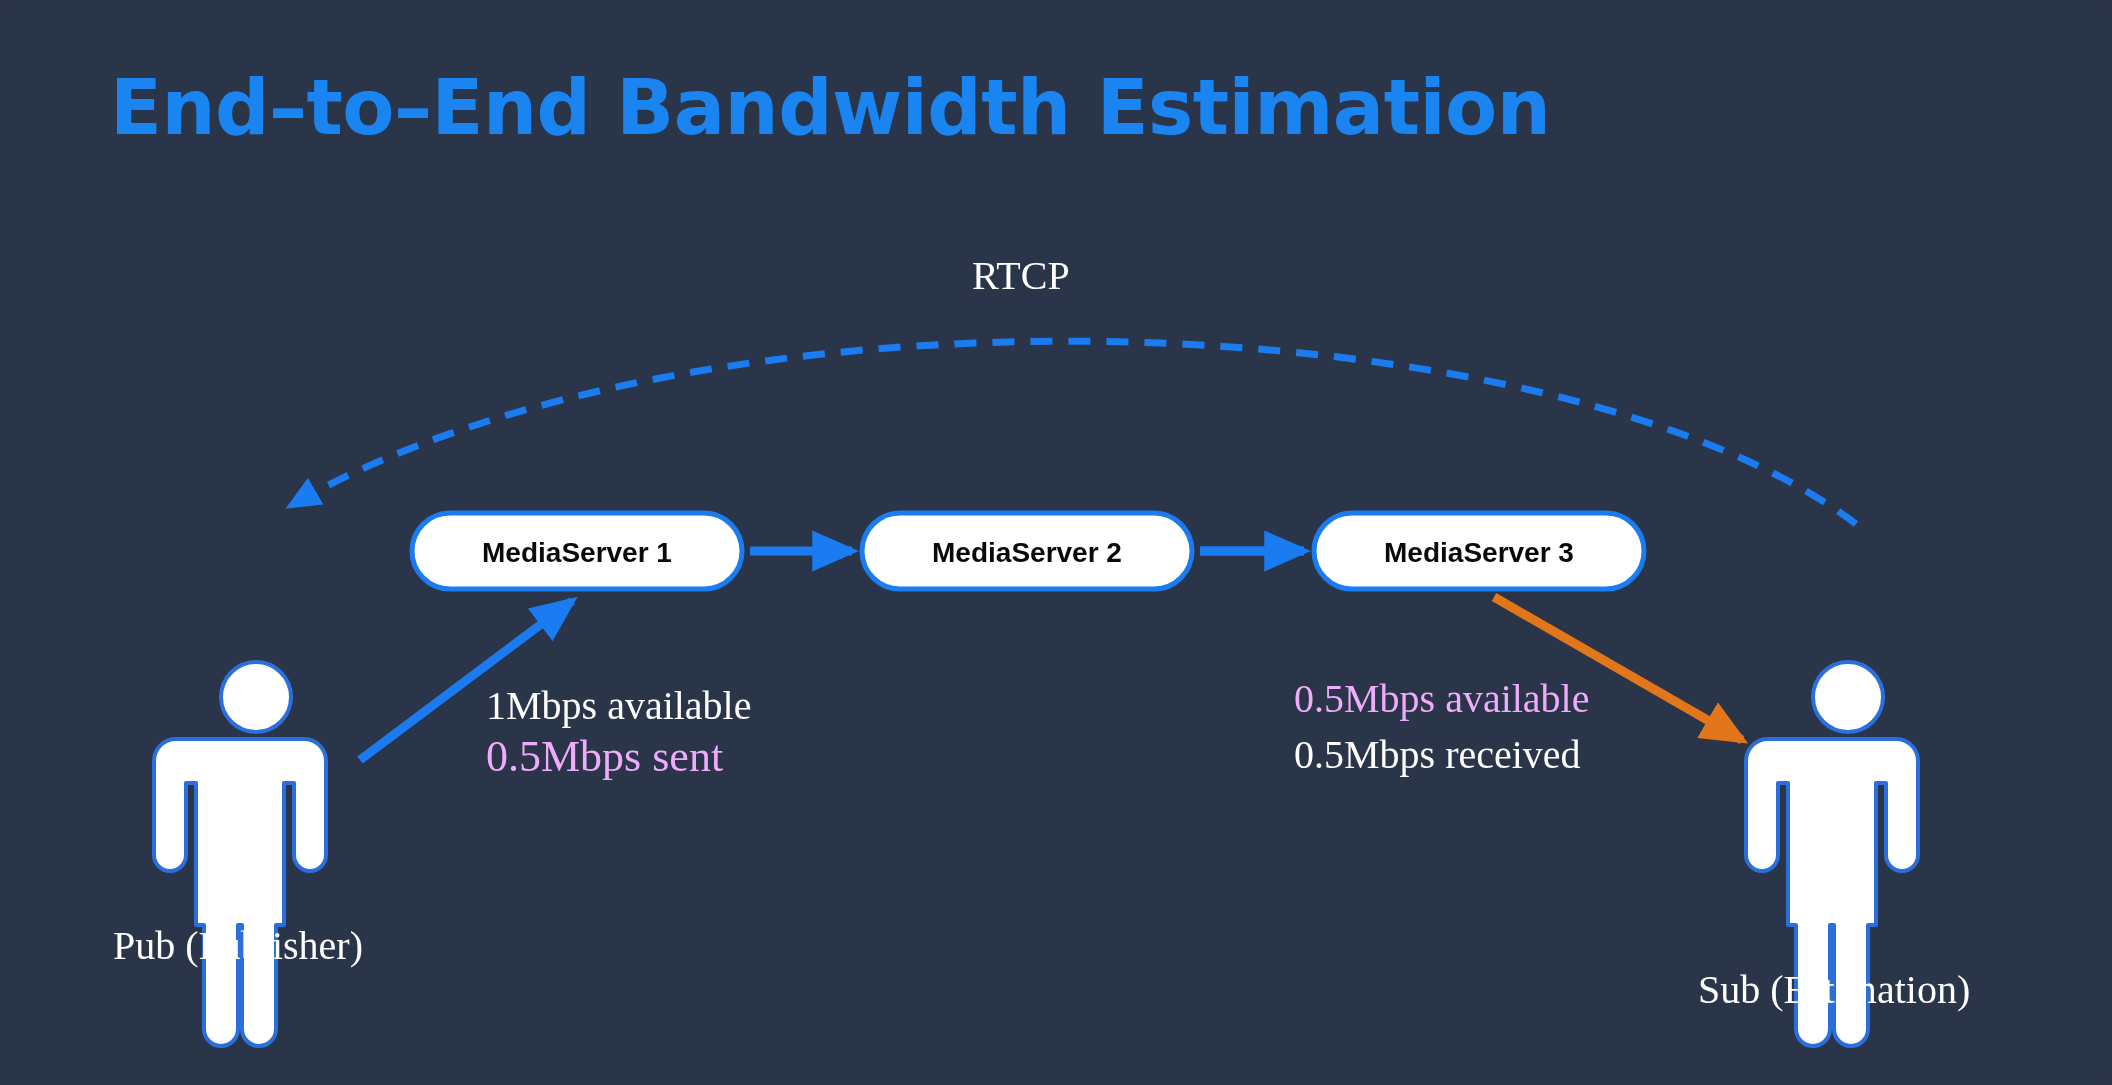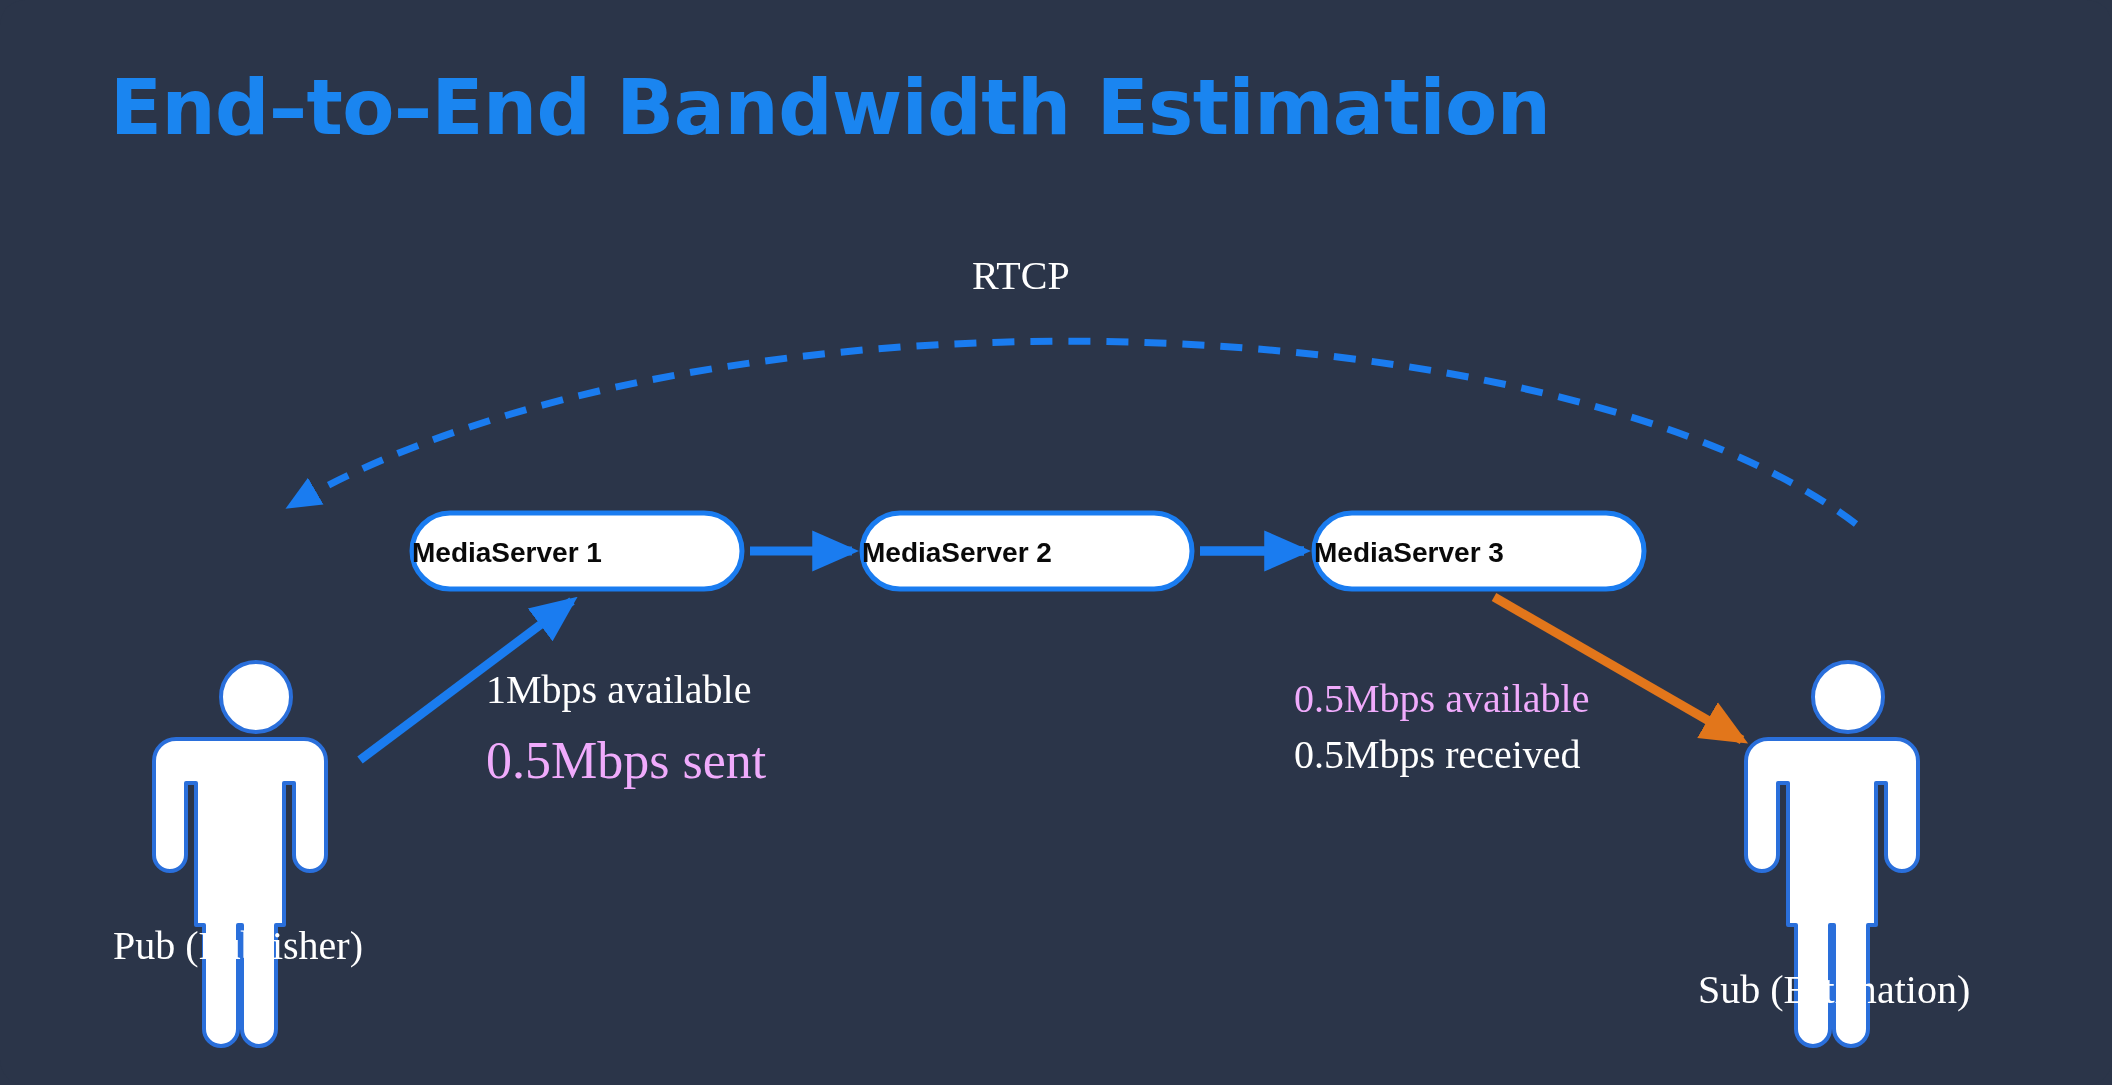--- a/index.html
+++ b/index.html
@@ -52,30 +52,30 @@
     font-size: 40px;
   }
 
   .server-label {
     position: absolute;
     font-family: "Liberation Sans", sans-serif;
     font-size: 28px;
     font-weight: bold;
     color: #0a0a0a;
     white-space: nowrap;
-    text-align: left;
+    text-align: center;
     top: 539px;
     line-height: 1;
   }
   #srv1-label { left: 412px; width: 330px; }
   #srv2-label { left: 862px; width: 330px; }
   #srv3-label { left: 1314px; width: 330px; }
 
-  #pub-line1 { left: 486px; top: 666px;  font-size: 40px; }
-  #pub-line2 { left: 486px; top: 731px;  font-size: 52px; }
+  #pub-line1 { left: 486px; top: 682px;  font-size: 40px; }
+  #pub-line2 { left: 486px; top: 731px;  font-size: 44px; }
   #sub-line1 { left: 1294px; top: 675px; font-size: 40px; }
   #sub-line2 { left: 1294px; top: 731px; font-size: 40px; text-align: center; }
 
   #pub-caption { left: 113px;  top: 922px; font-size: 40px; }
   #sub-caption { left: 1698px; top: 966px; font-size: 40px; }
 </style>
 </head>
 <body>
 
 <div id="slide">

